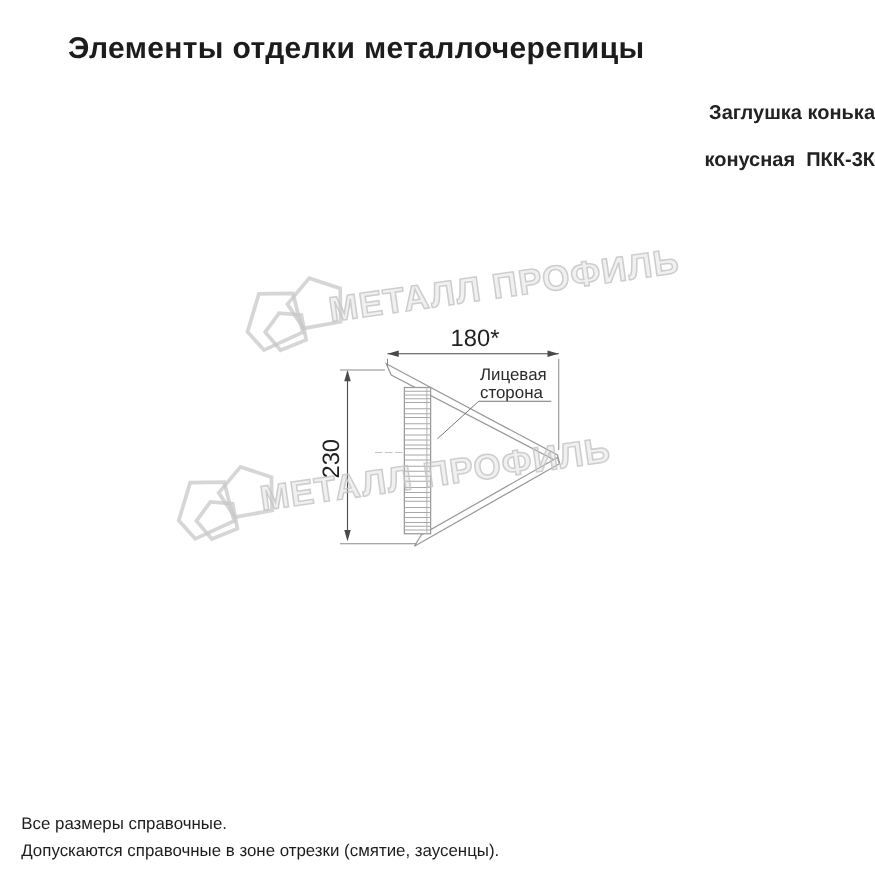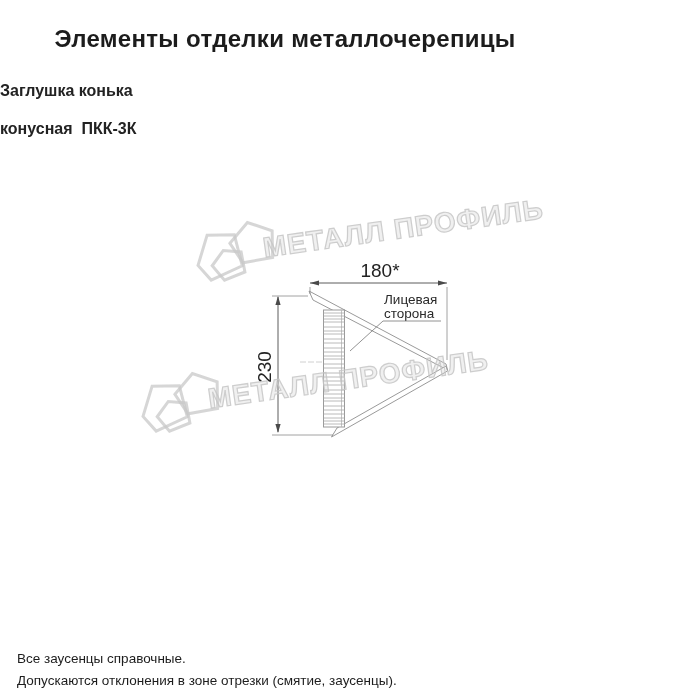--- a/index.html
+++ b/index.html
@@ -5,21 +5,21 @@
   html,body{margin:0;padding:0;background:#fff;}
   #page{
     position:relative;width:700px;height:700px;background:#ffffff;
     font-family:"Liberation Sans","DejaVu Sans",sans-serif;overflow:hidden;
   }
   .page-title{
     position:absolute;top:25px;left:0;width:570px;text-align:center;
     font-size:24px;font-weight:bold;color:#1c1c1c;letter-spacing:.3px;
   }
   .product-block{
-    position:absolute;top:80px;left:0;width:700px;text-align:left;
+    position:absolute;top:80px;left:0;width:700px;text-align:right;
     font-size:16px;font-weight:bold;color:#222;line-height:21px;
   }
   .product-type{margin-top:17px;white-space:pre;}
   .watermark{
     position:absolute;display:flex;align-items:center;
     transform:rotate(-8deg);transform-origin:left center;
     pointer-events:none;z-index:5;
   }
   .wm-text{
     font-weight:bold;font-size:28px;letter-spacing:1px;white-space:nowrap;
@@ -96,17 +96,17 @@
     </g>
 
     <g>
       <text x="384" y="304" font-size="13.5" fill="#2a2a2a">Лицевая</text>
       <text x="384" y="318" font-size="13.5" fill="#2a2a2a">сторона</text>
       <path d="M441 321 H383 L350 351" stroke="#777" stroke-width="0.8" fill="none"></path>
     </g>
   </svg>
 
   <div class="notes">
-    <div>Все заусенцы справочные.</div>
-    <div>Допускаются отклонения в зоне отрезки (смятие, заусенцы).</div>
+    <div>Все размеры справочные.</div>
+    <div>Допускаются справочные в зоне отрезки (смятие, заусенцы).</div>
   </div>
 
 </div>
 
 </body></html>

